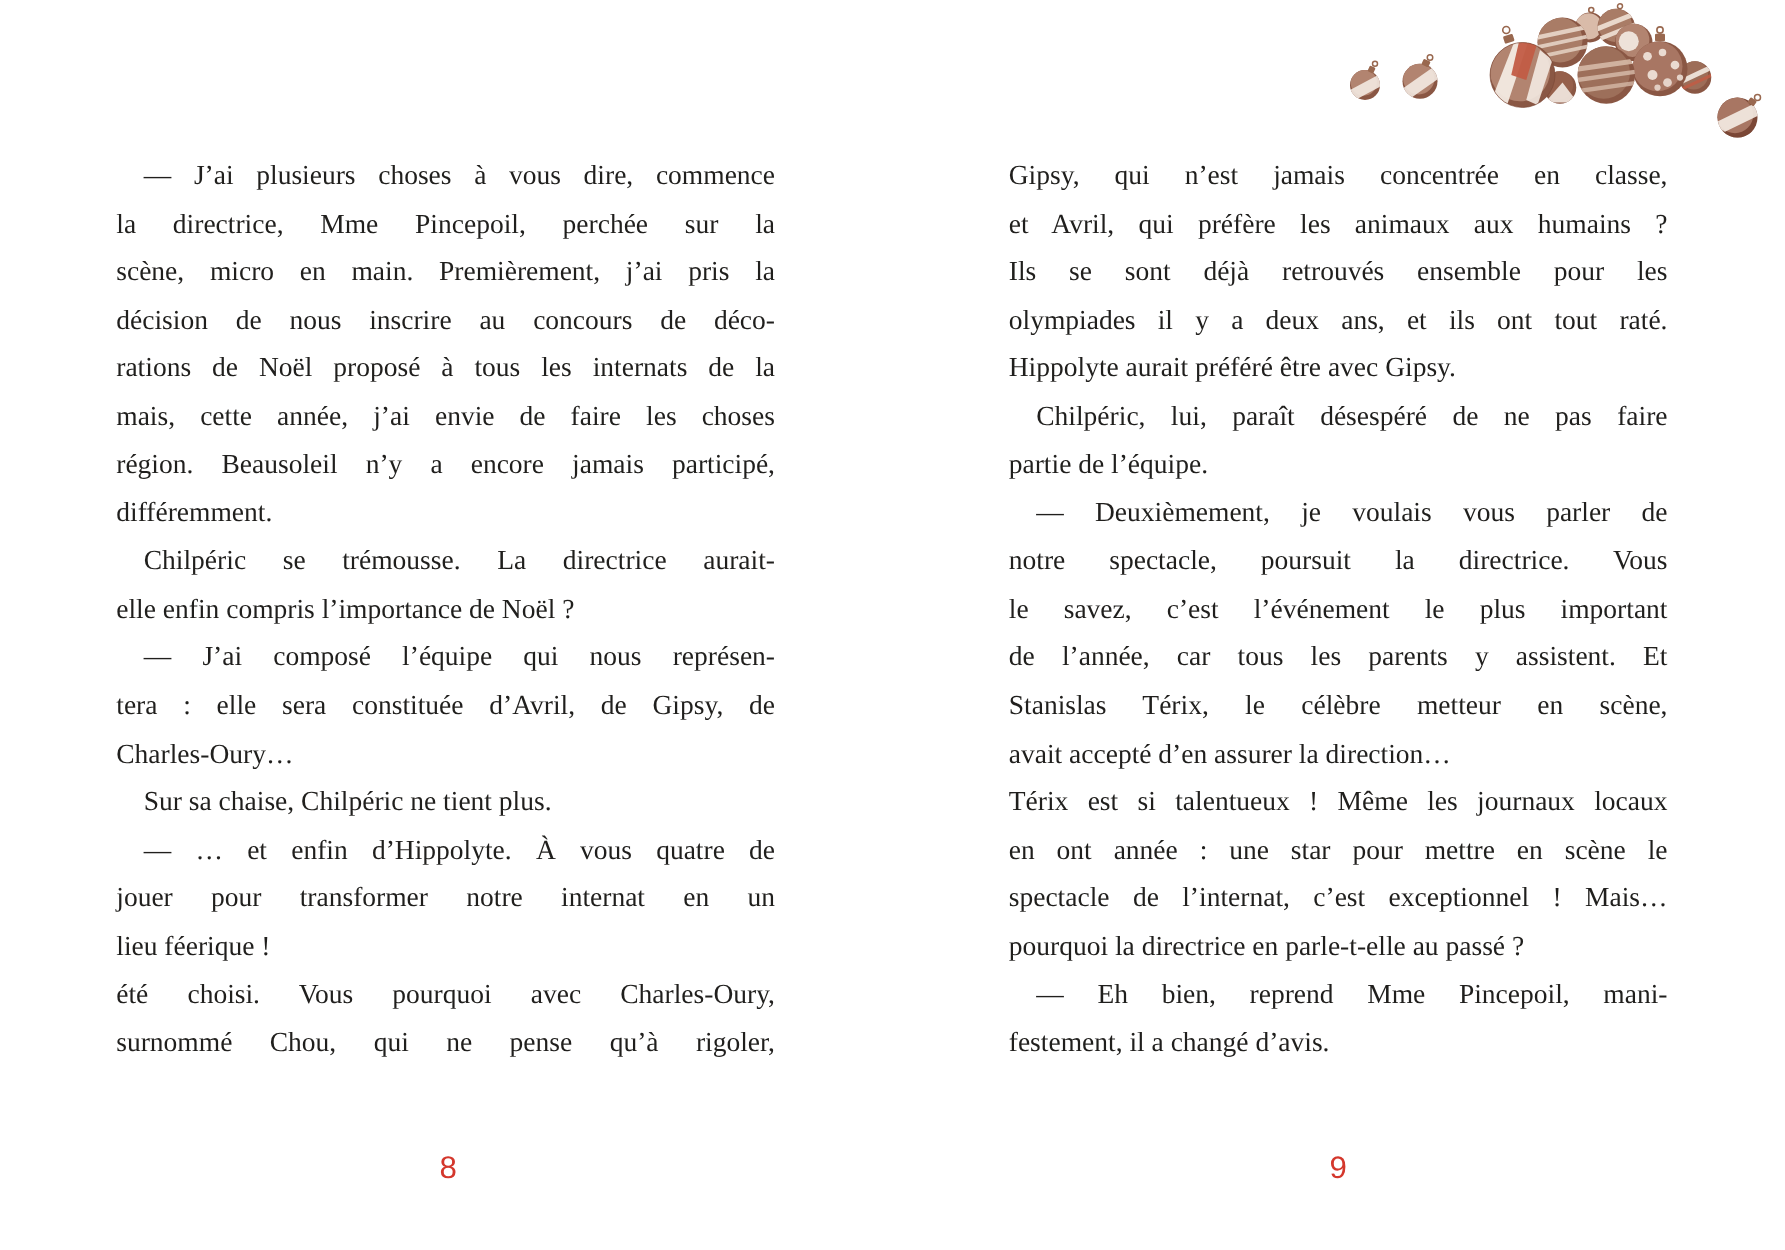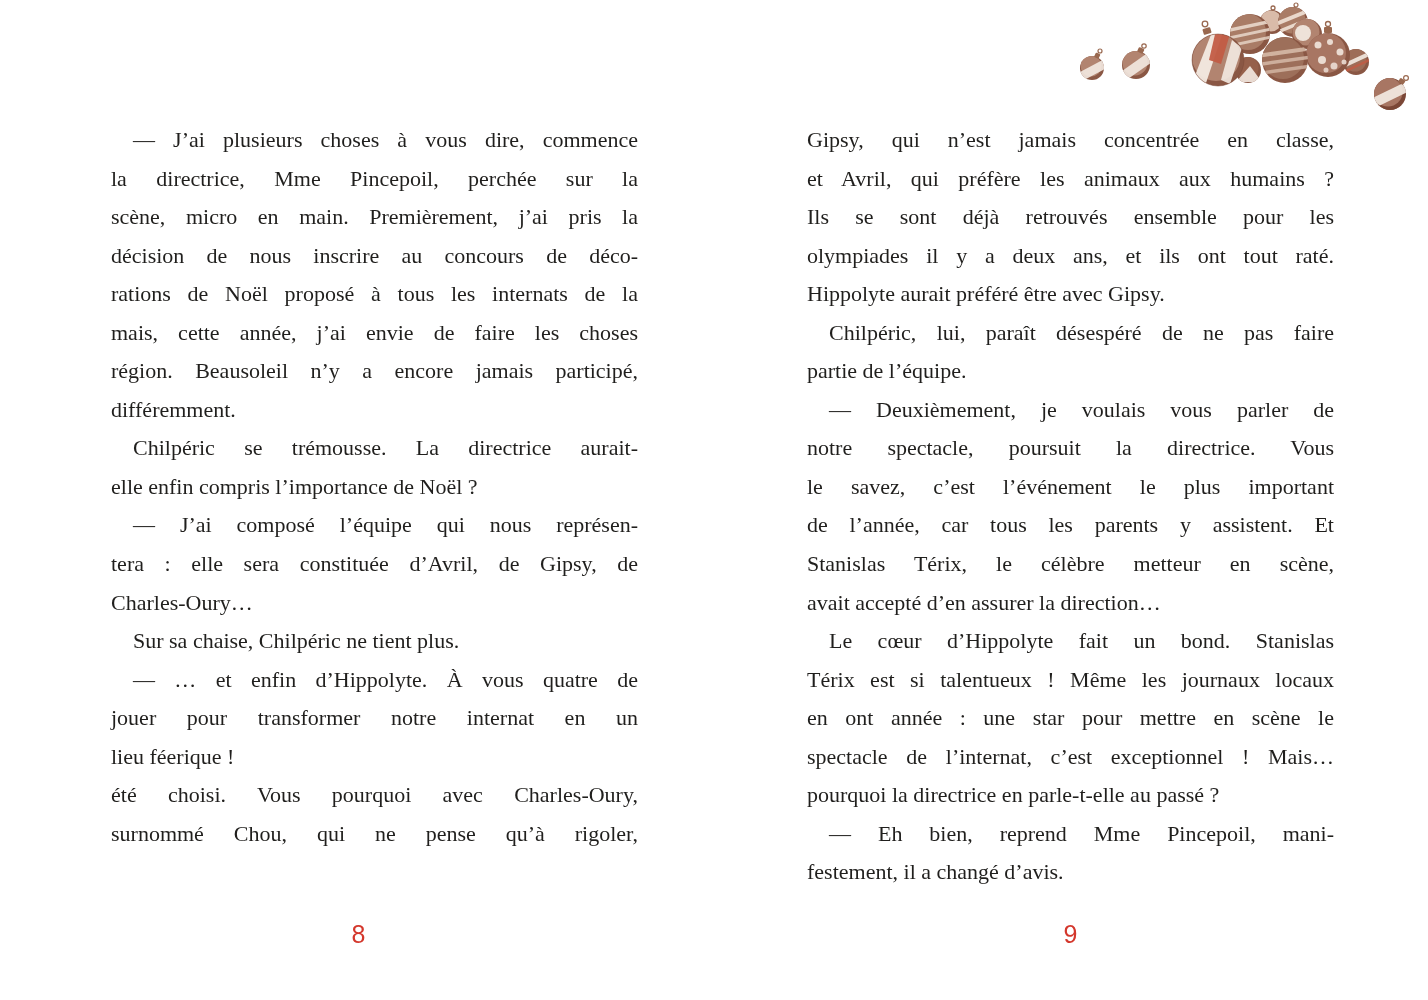--- a/index.html
+++ b/index.html
@@ -5,21 +5,21 @@
   html,body{margin:0;padding:0;}
   body{
     width:1428px;height:1000px;position:relative;overflow:hidden;
     background:#ffffff;
     font-family:"Liberation Serif", serif;
   }
   .text-col{
     position:absolute;top:121px;width:527px;
     color:#201f1d;font-size:22px;line-height:38.55px;
   }
-  #left-col{left:111px;}
+  #left-col{left:93px;}
   #right-col{left:807px;}
   .line{text-align:justify;text-align-last:justify;}
   .line.last{text-align-last:left;}
   .line.indent{text-indent:22px;}
   .page-num{
     position:absolute;top:920px;width:527px;text-align:center;
     font-family:"Liberation Sans", sans-serif;
     font-size:25px;color:#d4372c;
   }
   #page-num-left{left:95px;}
@@ -209,21 +209,20 @@
     <div class="line">olympiades il y a deux ans, et ils ont tout raté.</div>
     <div class="line last">Hippolyte aurait préféré être avec Gipsy.</div>
     <div class="line indent">Chilpéric, lui, paraît désespéré de ne pas faire</div>
     <div class="line last">partie de l’équipe.</div>
     <div class="line indent">— Deuxièmement, je voulais vous parler de</div>
     <div class="line">notre spectacle, poursuit la directrice. Vous</div>
     <div class="line">le savez, c’est l’événement le plus important</div>
     <div class="line">de l’année, car tous les parents y assistent. Et</div>
     <div class="line">Stanislas Térix, le célèbre metteur en scène,</div>
     <div class="line last">avait accepté d’en assurer la direction…</div>
-    <div class="line indent">Le cœur d’Hippolyte fait un bond. Stanislas</div>
     <div class="line">Térix est si talentueux ! Même les journaux locaux</div>
     <div class="line">en ont année : une star pour mettre en scène le</div>
     <div class="line">spectacle de l’internat, c’est exceptionnel ! Mais…</div>
     <div class="line last">pourquoi la directrice en parle-t-elle au passé ?</div>
     <div class="line indent">— Eh bien, reprend Mme Pincepoil, mani-</div>
     <div class="line last">festement, il a changé d’avis.</div>
   </div>
 
 <div id="page-num-left" class="page-num">8</div>
 <div id="page-num-right" class="page-num">9</div>

